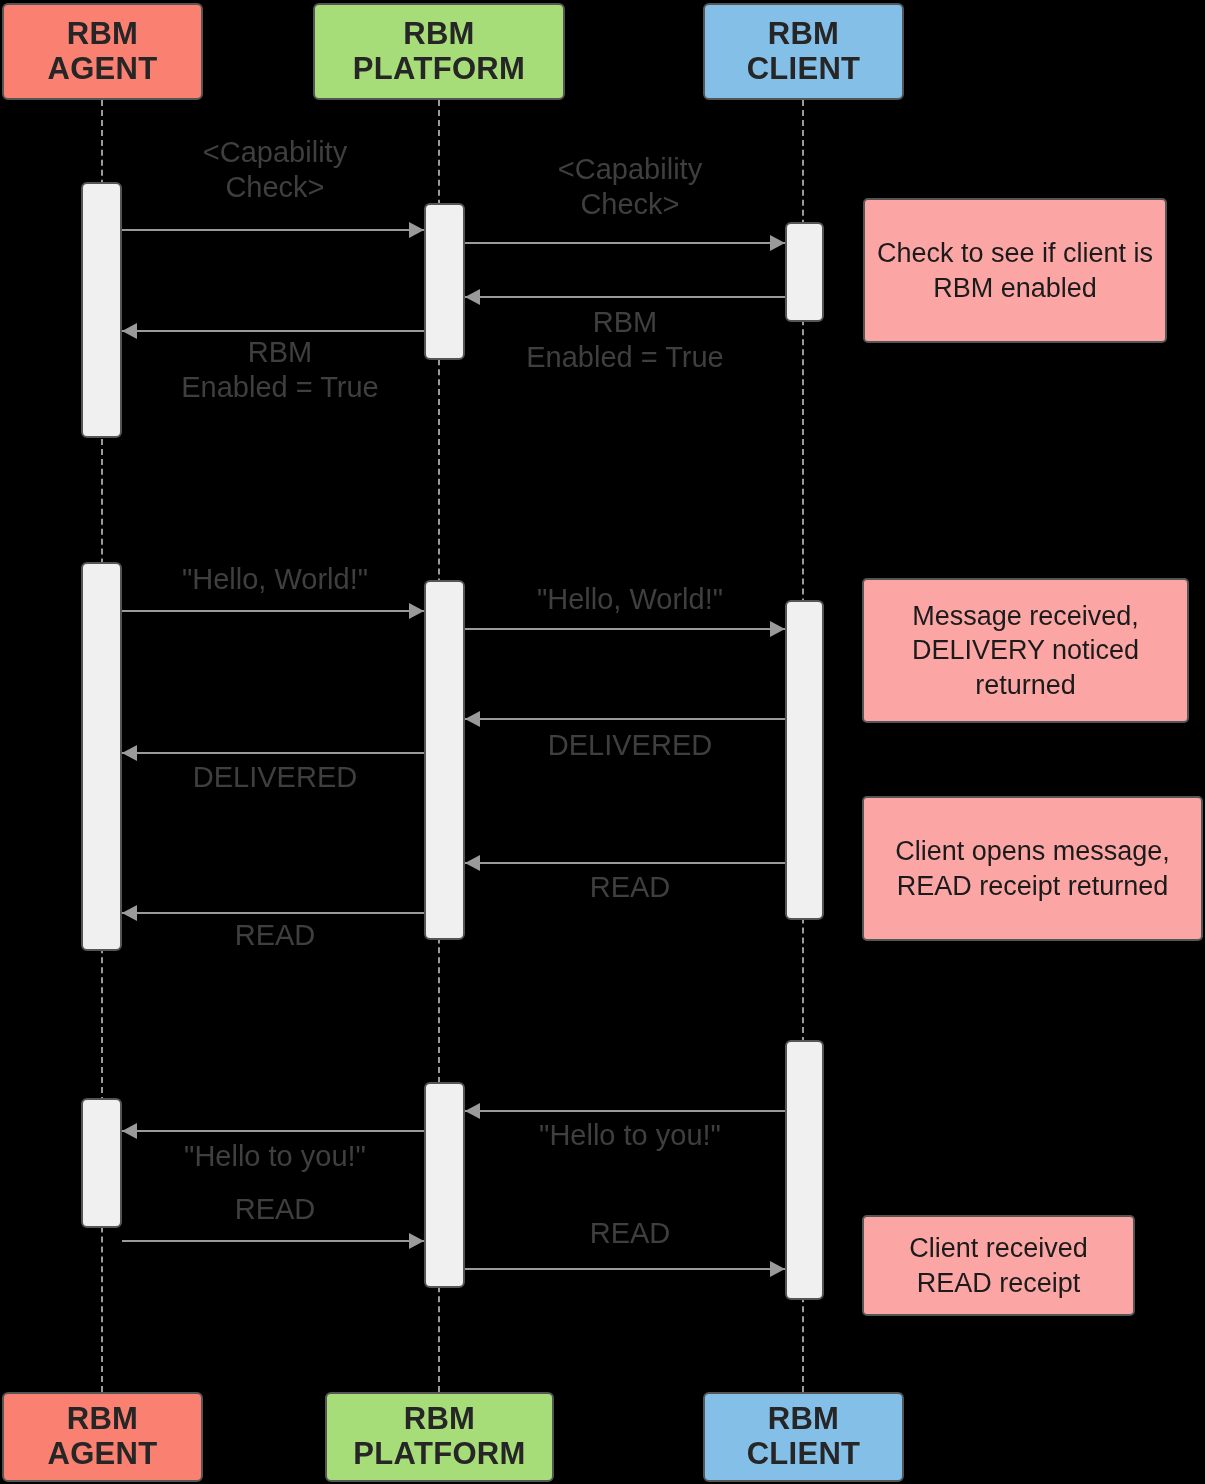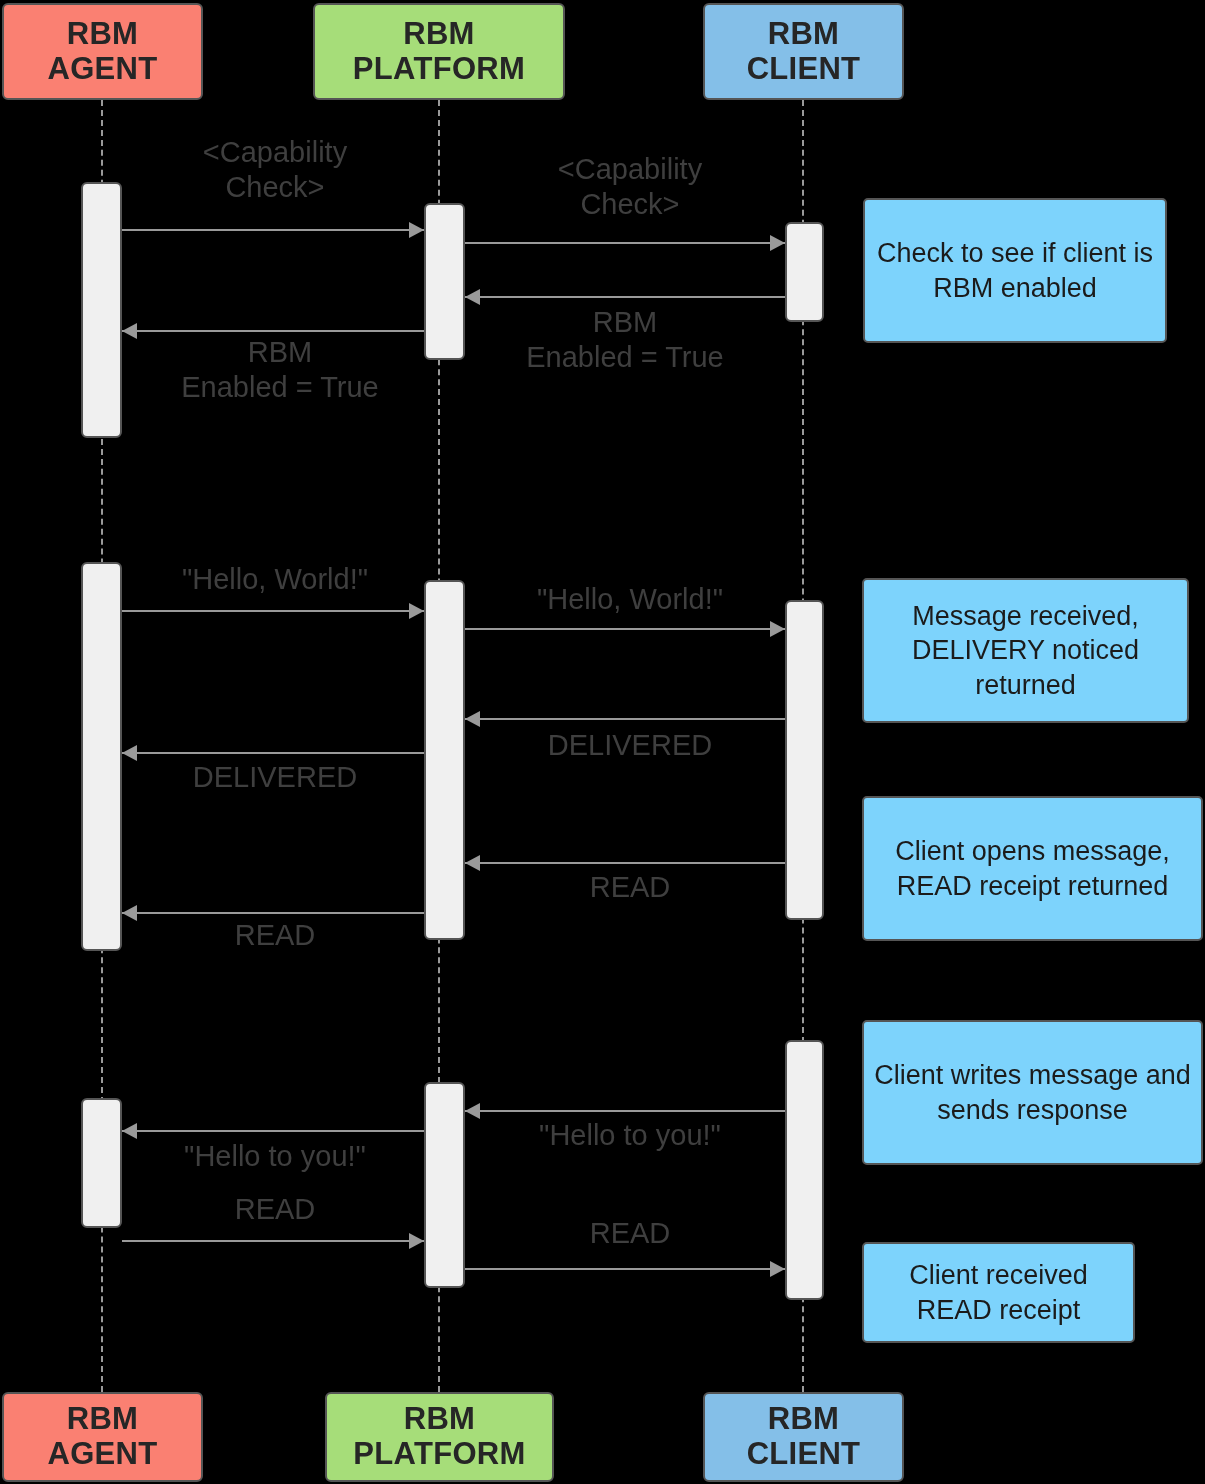--- a/index.html
+++ b/index.html
@@ -43,21 +43,21 @@
     position: absolute;
     box-sizing: border-box;
     background: #f0f0f0;
     border: 2px solid #555555;
     border-radius: 6px;
   }
 
   .note {
     position: absolute;
     box-sizing: border-box;
-    background: #7dd3fc;
+    background: #fca5a5;
     border: 2px solid #555555;
     border-radius: 5px;
     display: flex;
     align-items: center;
     justify-content: center;
     text-align: center;
     color: #1b1b1b;
     font-size: 27px;
     line-height: 1.28;
     padding: 4px 10px;
@@ -176,19 +176,16 @@
     <div class="msg-label" style="left: 490px; top: 1216px; width: 280px;">READ</div>
     <div class="note" style="left: 863px; top: 198px; width: 304px; height: 145px;">
       <span>Check to see if client is RBM enabled</span>
     </div>
     <div class="note" style="left: 862px; top: 578px; width: 327px; height: 145px;">
       <span>Message received, DELIVERY noticed returned</span>
     </div>
     <div class="note" style="left: 862px; top: 796px; width: 341px; height: 145px;">
       <span>Client opens message, READ receipt returned</span>
     </div>
-    <div class="note" style="left: 862px; top: 1020px; width: 341px; height: 145px;">
-      <span>Client writes message and sends response</span>
-    </div>
-    <div class="note" style="left: 862px; top: 1242px; width: 273px; height: 101px;">
+    <div class="note" style="left: 862px; top: 1215px; width: 273px; height: 101px;">
       <span>Client received READ receipt</span>
     </div>
   </div>
 
 </body></html>

